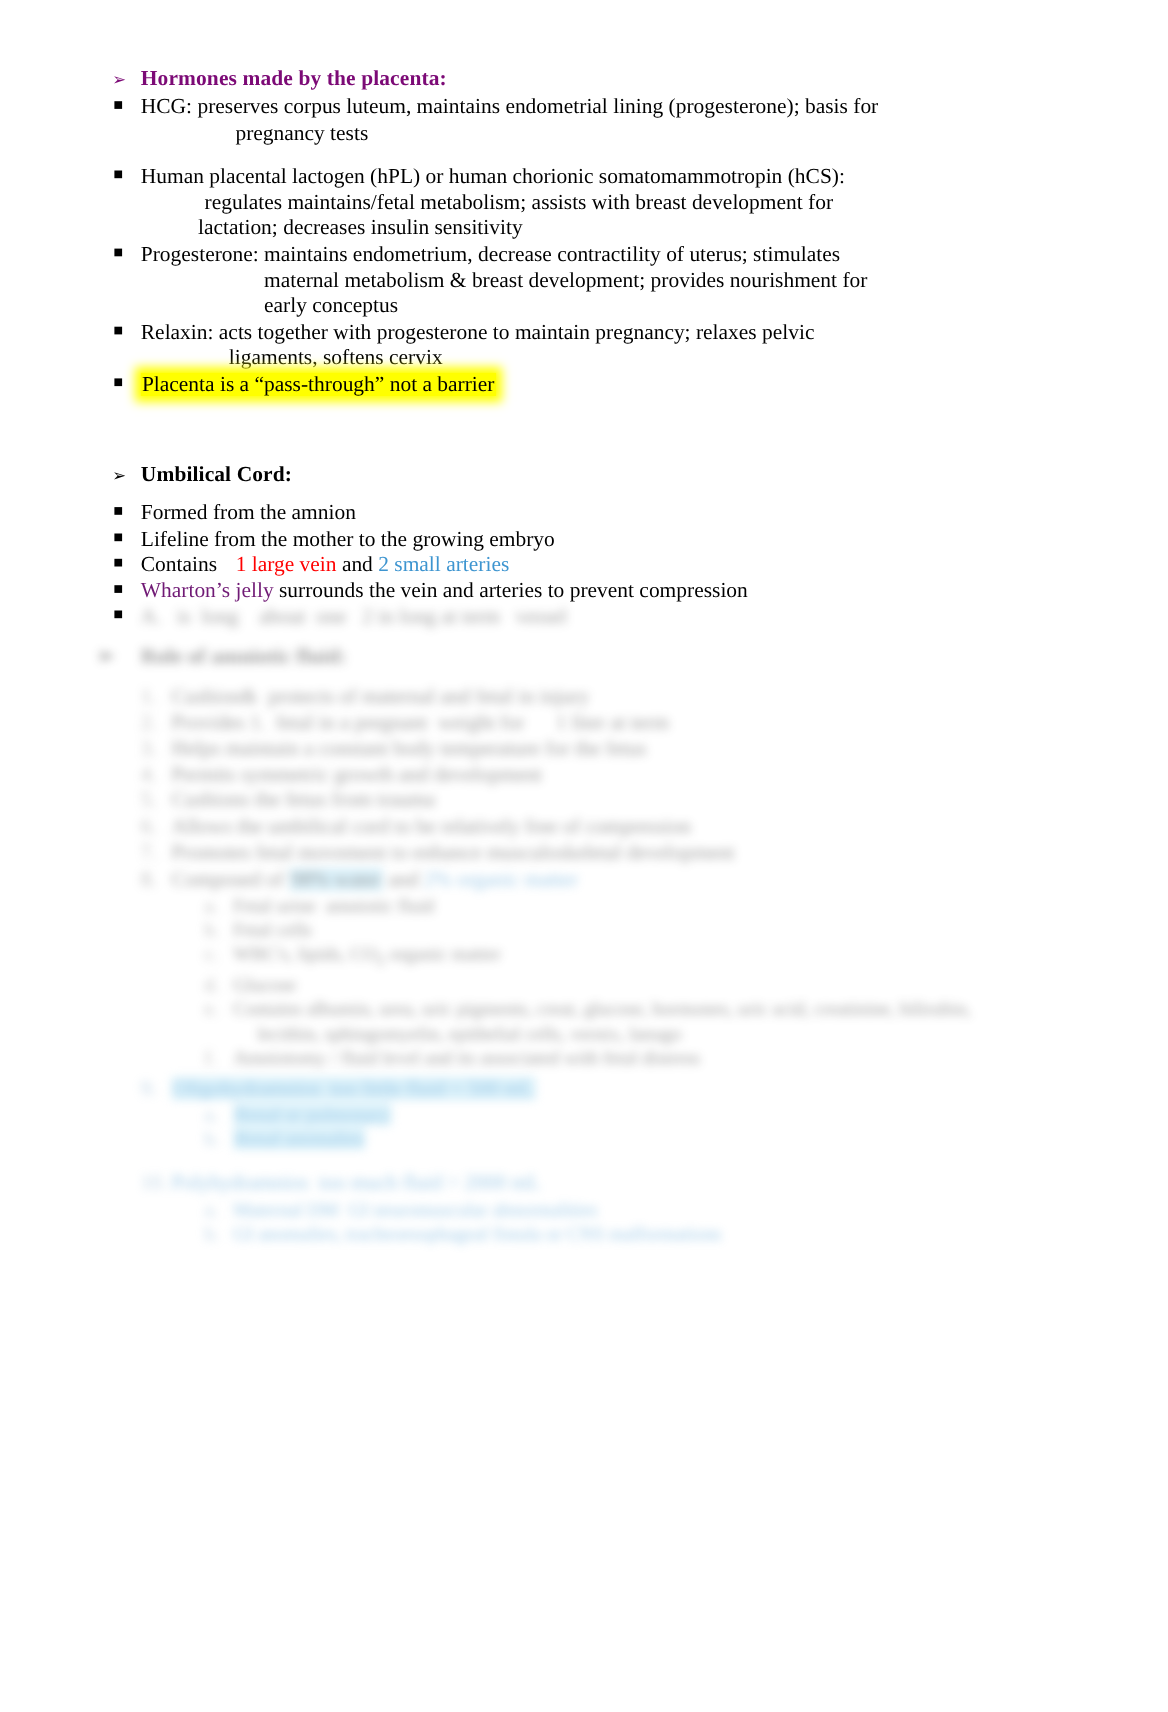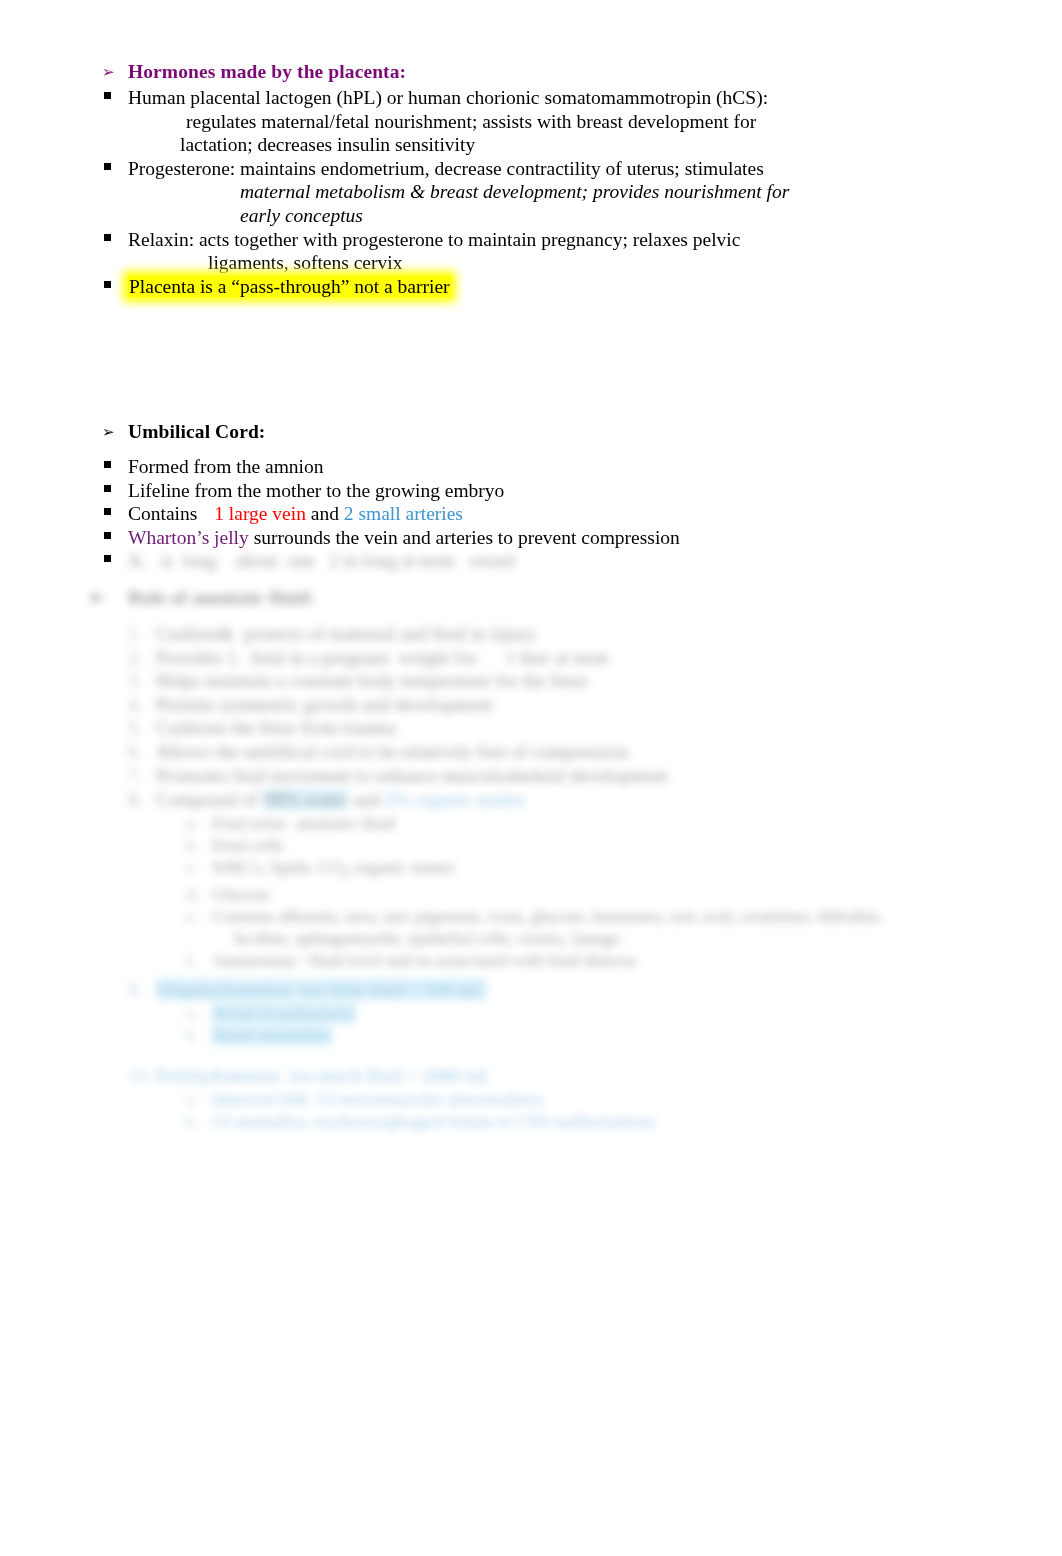--- a/index.html
+++ b/index.html
@@ -32,21 +32,21 @@
     position:absolute;left:-24px;top:6px;
     width:7px;height:7px;background:#000;
   }
   .hang{
     display:block;
     text-indent:0;
     padding-left:0;
   }
   .cont{display:block;}
   .i1{padding-left:86px;}
-  .i2{padding-left:112px;font-style:italic;}
+  .i2{padding-left:112px;}
   .i3{padding-left:52px;}
 
   
   .purple{color:#7C0A76;}
   .red{color:#FF0000;margin-left:12px;}
   .blue{color:#3E95D0;}
   .olive{color:#701a75;}
   .hl-yellow{
     background:#FFFF00;
     box-shadow:0 0 9px 5px #FFFF00;
@@ -85,25 +85,30 @@
   <div class="abs" style="left:88px;top:60px;width:900px;">
 
     <div class="lvl1">
       <div class="head purple">
         <span class="marker">➢</span>
         <span>Hormones made by the placenta:</span>
       </div>
 
       <ul class="sub" style="margin-top:3px;">
 
-
-        <li style="margin-top:0px;">
+        <li style="margin-top:2px;">
+          <span class="sq"></span>
+          <span class="hang">HCG: preserves corpus luteum, maintains endometrial lining (progesterone); basis for</span>
+          <span class="cont i1">pregnancy tests</span>
+        </li>
+
+        <li style="margin-top:16px;">
           <span class="sq"></span>
           <span class="hang">Human placental lactogen (hPL) or human chorionic somatomammotropin (hCS):</span>
-          <span class="cont i3" style="padding-left:58px;">regulates maternal/fetal nourishment; assists with breast development for</span>
+          <span class="cont i3" style="padding-left:58px;">regulates maintains/fetal metabolism; assists with breast development for</span>
           <span class="cont i3">lactation; decreases insulin sensitivity</span>
         </li>
 
 
         <li style="margin-top:0px;">
           <span class="sq"></span>
           <span class="hang">Progesterone: maintains endometrium, decrease contractility of uterus; stimulates</span>
           <span class="cont i2">maternal metabolism &amp; breast development; provides nourishment for</span>
           <span class="cont i2">early conceptus</span>
         </li>

